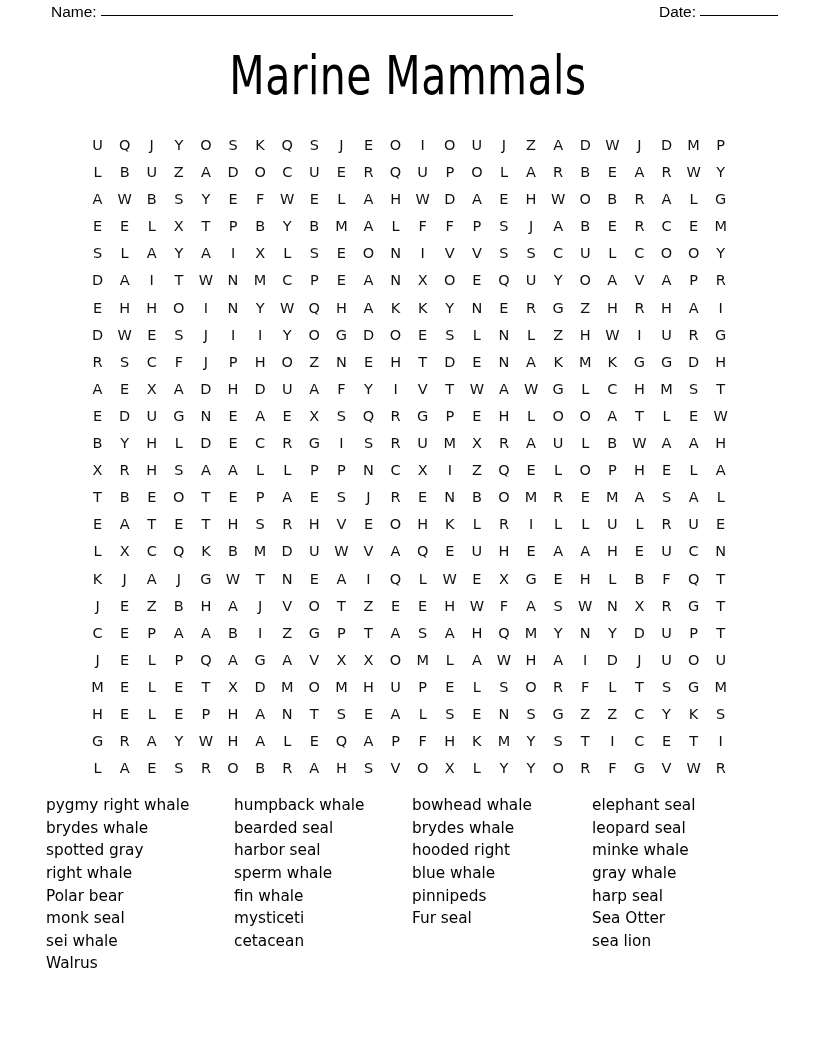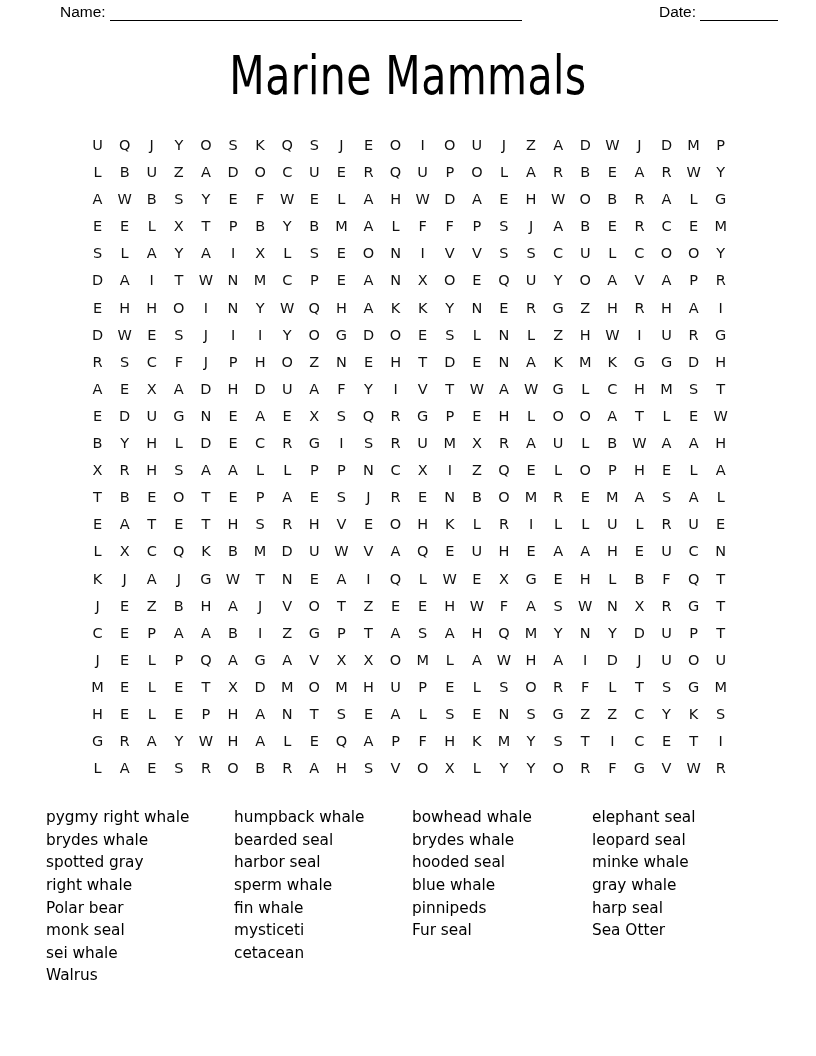--- a/index.html
+++ b/index.html
@@ -13,25 +13,24 @@
     height: 1056px;
     font-family: "Liberation Sans", sans-serif;
     color: #000000;
     position: relative;
     overflow: hidden;
   }
 
   
   .header-row {
     display: flex;
-    align-items: flex-end;
-    padding: 3px 38px 0 28px;
+    align-items: flex-start;
+    padding: 3px 38px 0 51px;
     font-size: 15.5px;
     font-family: "Liberation Sans", sans-serif;
-    margin-left: 32px;
   }
   .hdr-label {
     white-space: nowrap;
     font-size: 15.5px;
   }
   .hdr-rule {
     flex: 0 0 auto;
     border-bottom: 1.5px solid #000;
     height: 13px;
     margin: 0 0 0 4px;
@@ -68,21 +67,21 @@
     line-height: 27.1px;
     text-align: center;
     font-size: 14.5px;
     font-family: "DejaVu Sans", sans-serif;
     color: #111;
     user-select: none;
   }
 
   
   .wordlist {
-    margin-top: 24px;
+    margin-top: 12px;
     padding-left: 46px;
     padding-right: 51px;
     display: grid;
     grid-template-columns: 188px 178px 180px 1fr;
   }
   .word-col { display: flex; flex-direction: column; }
   .word {
     font-size: 15.3px;
     line-height: 22.6px;
     font-family: "DejaVu Sans", sans-serif;
@@ -700,26 +699,27 @@
       <div class="word">bearded seal</div>
       <div class="word">harbor seal</div>
       <div class="word">sperm whale</div>
       <div class="word">fin whale</div>
       <div class="word">mysticeti</div>
       <div class="word">cetacean</div>
     </div>
     <div class="word-col">
       <div class="word">bowhead whale</div>
       <div class="word">brydes whale</div>
-      <div class="word">hooded seal</div>
+      <div class="word">hooded right</div>
       <div class="word">blue whale</div>
       <div class="word">pinnipeds</div>
       <div class="word">Fur seal</div>
     </div>
     <div class="word-col">
       <div class="word">elephant seal</div>
       <div class="word">leopard seal</div>
       <div class="word">minke whale</div>
       <div class="word">gray whale</div>
       <div class="word">harp seal</div>
       <div class="word">Sea Otter</div>
+      <div class="word">sea lion</div>
     </div>
   </div>
 
 </body></html>

